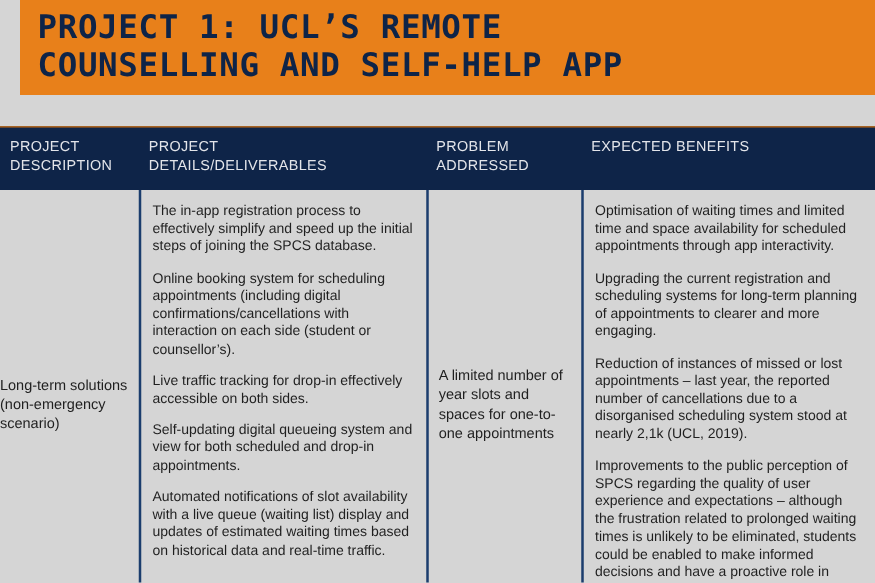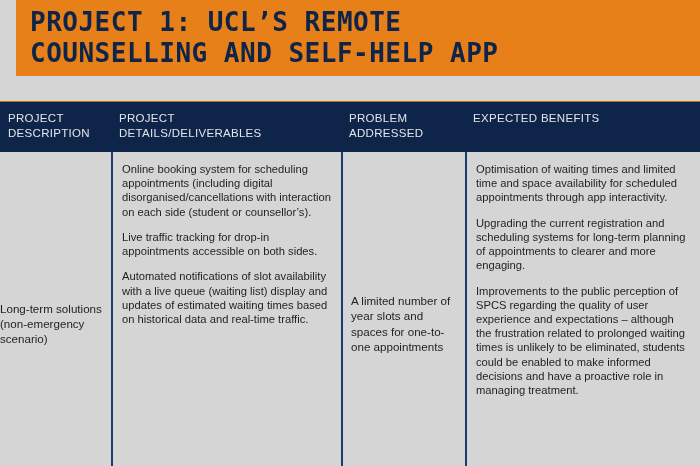--- a/index.html
+++ b/index.html
@@ -159,31 +159,34 @@
       <div class="th c4">Expected benefits</div>
     </div>
 
     <div class="tbody">
 
       <div class="td c1">
         <p>Long-term solutions (non-emergency scenario)</p>
       </div>
 
       <div class="td c2">
-        <p>Online booking system for scheduling appointments (including digital disorganised/cancellations with interaction on each side (student or counsellor’s).</p>
-        <p>Live traffic tracking for drop-in appointments accessible on both sides.</p>
+        <p>The in-app registration process to effectively simplify and speed up the initial steps of joining the SPCS database.</p>
+        <p>Online booking system for scheduling appointments (including digital confirmations/cancellations with interaction on each side (student or counsellor’s).</p>
+        <p>Live traffic tracking for drop-in effectively accessible on both sides.</p>
+        <p>Self-updating digital queueing system and view for both scheduled and drop-in appointments.</p>
         <p>Automated notifications of slot availability with a live queue (waiting list) display and updates of estimated waiting times based on historical data and real-time traffic.</p>
       </div>
 
       <div class="td c3">
         <p>A limited number of year slots and spaces for one-to-one appointments</p>
       </div>
 
       <div class="td c4">
         <p>Optimisation of waiting times and limited time and space availability for scheduled appointments through app interactivity.</p>
         <p>Upgrading the current registration and scheduling systems for long-term planning of appointments to clearer and more engaging.</p>
+        <p>Reduction of instances of missed or lost appointments – last year, the reported number of cancellations due to a disorganised scheduling system stood at nearly 2,1k (UCL, 2019).</p>
         <p>Improvements to the public perception of SPCS regarding the quality of user experience and expectations – although the frustration related to prolonged waiting times is unlikely to be eliminated, students could be enabled to make informed decisions and have a proactive role in managing treatment.</p>
       </div>
 
     </div>
   </div>
 
 </div>
 
 </body></html>

